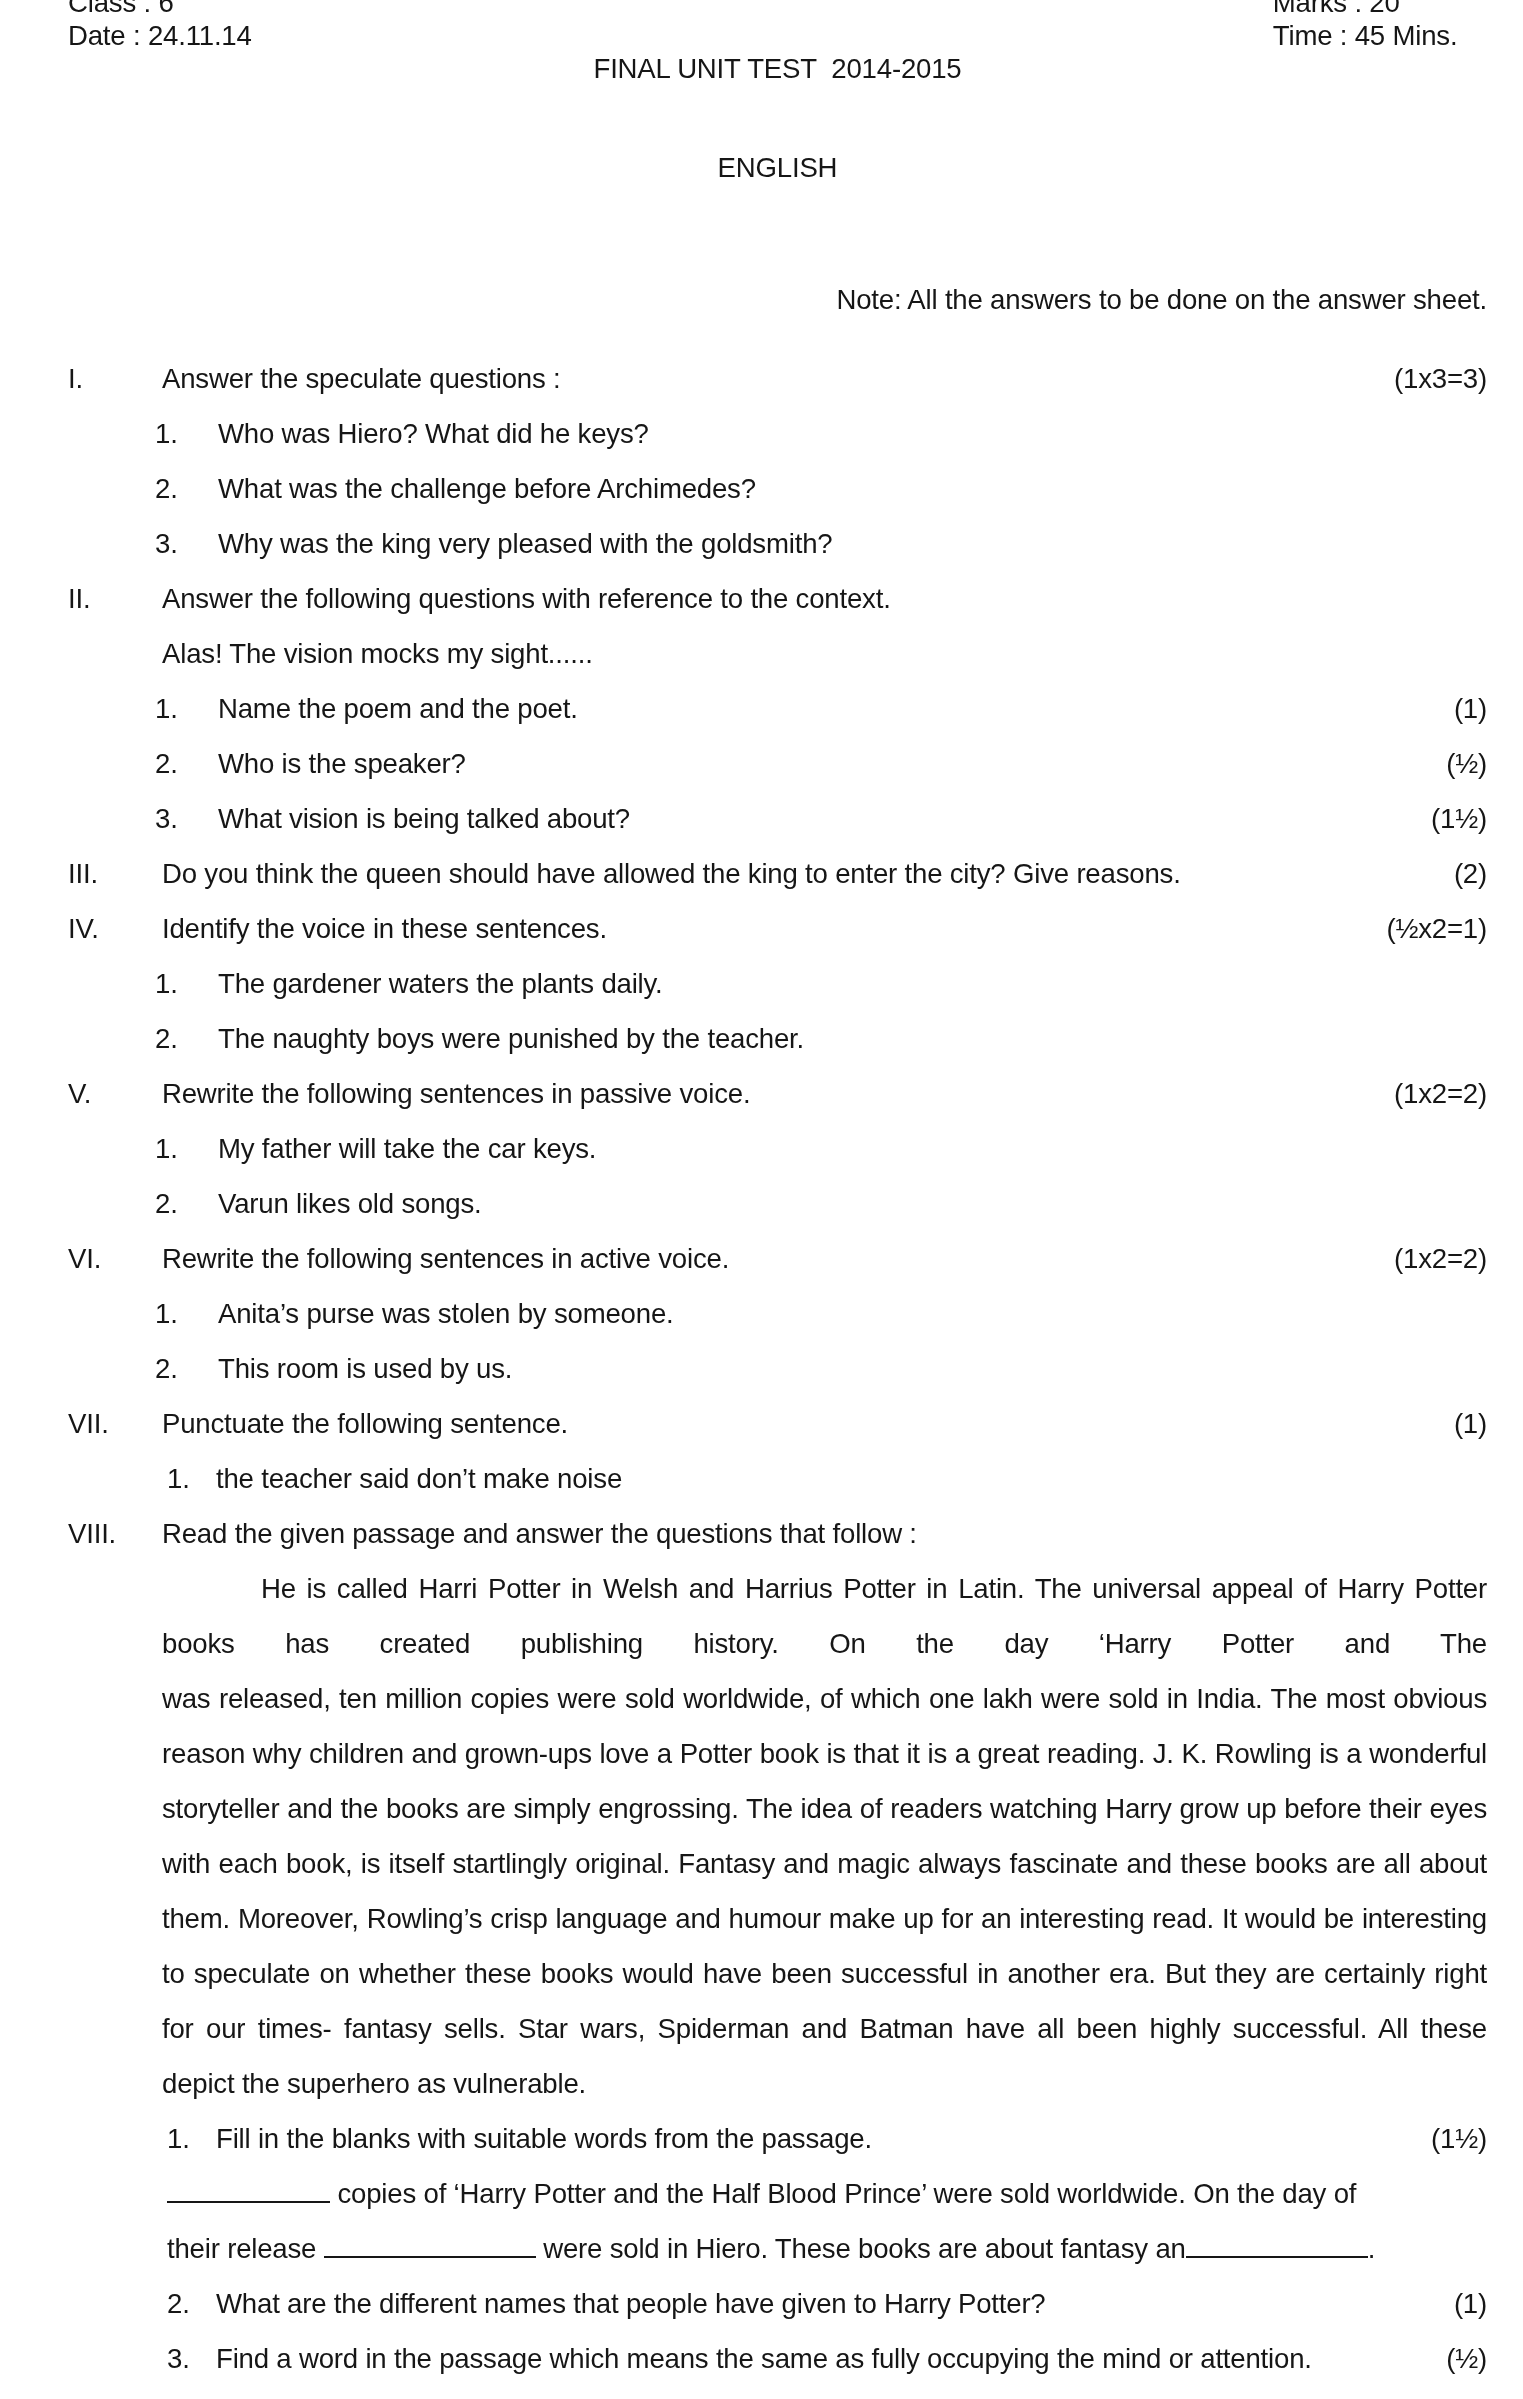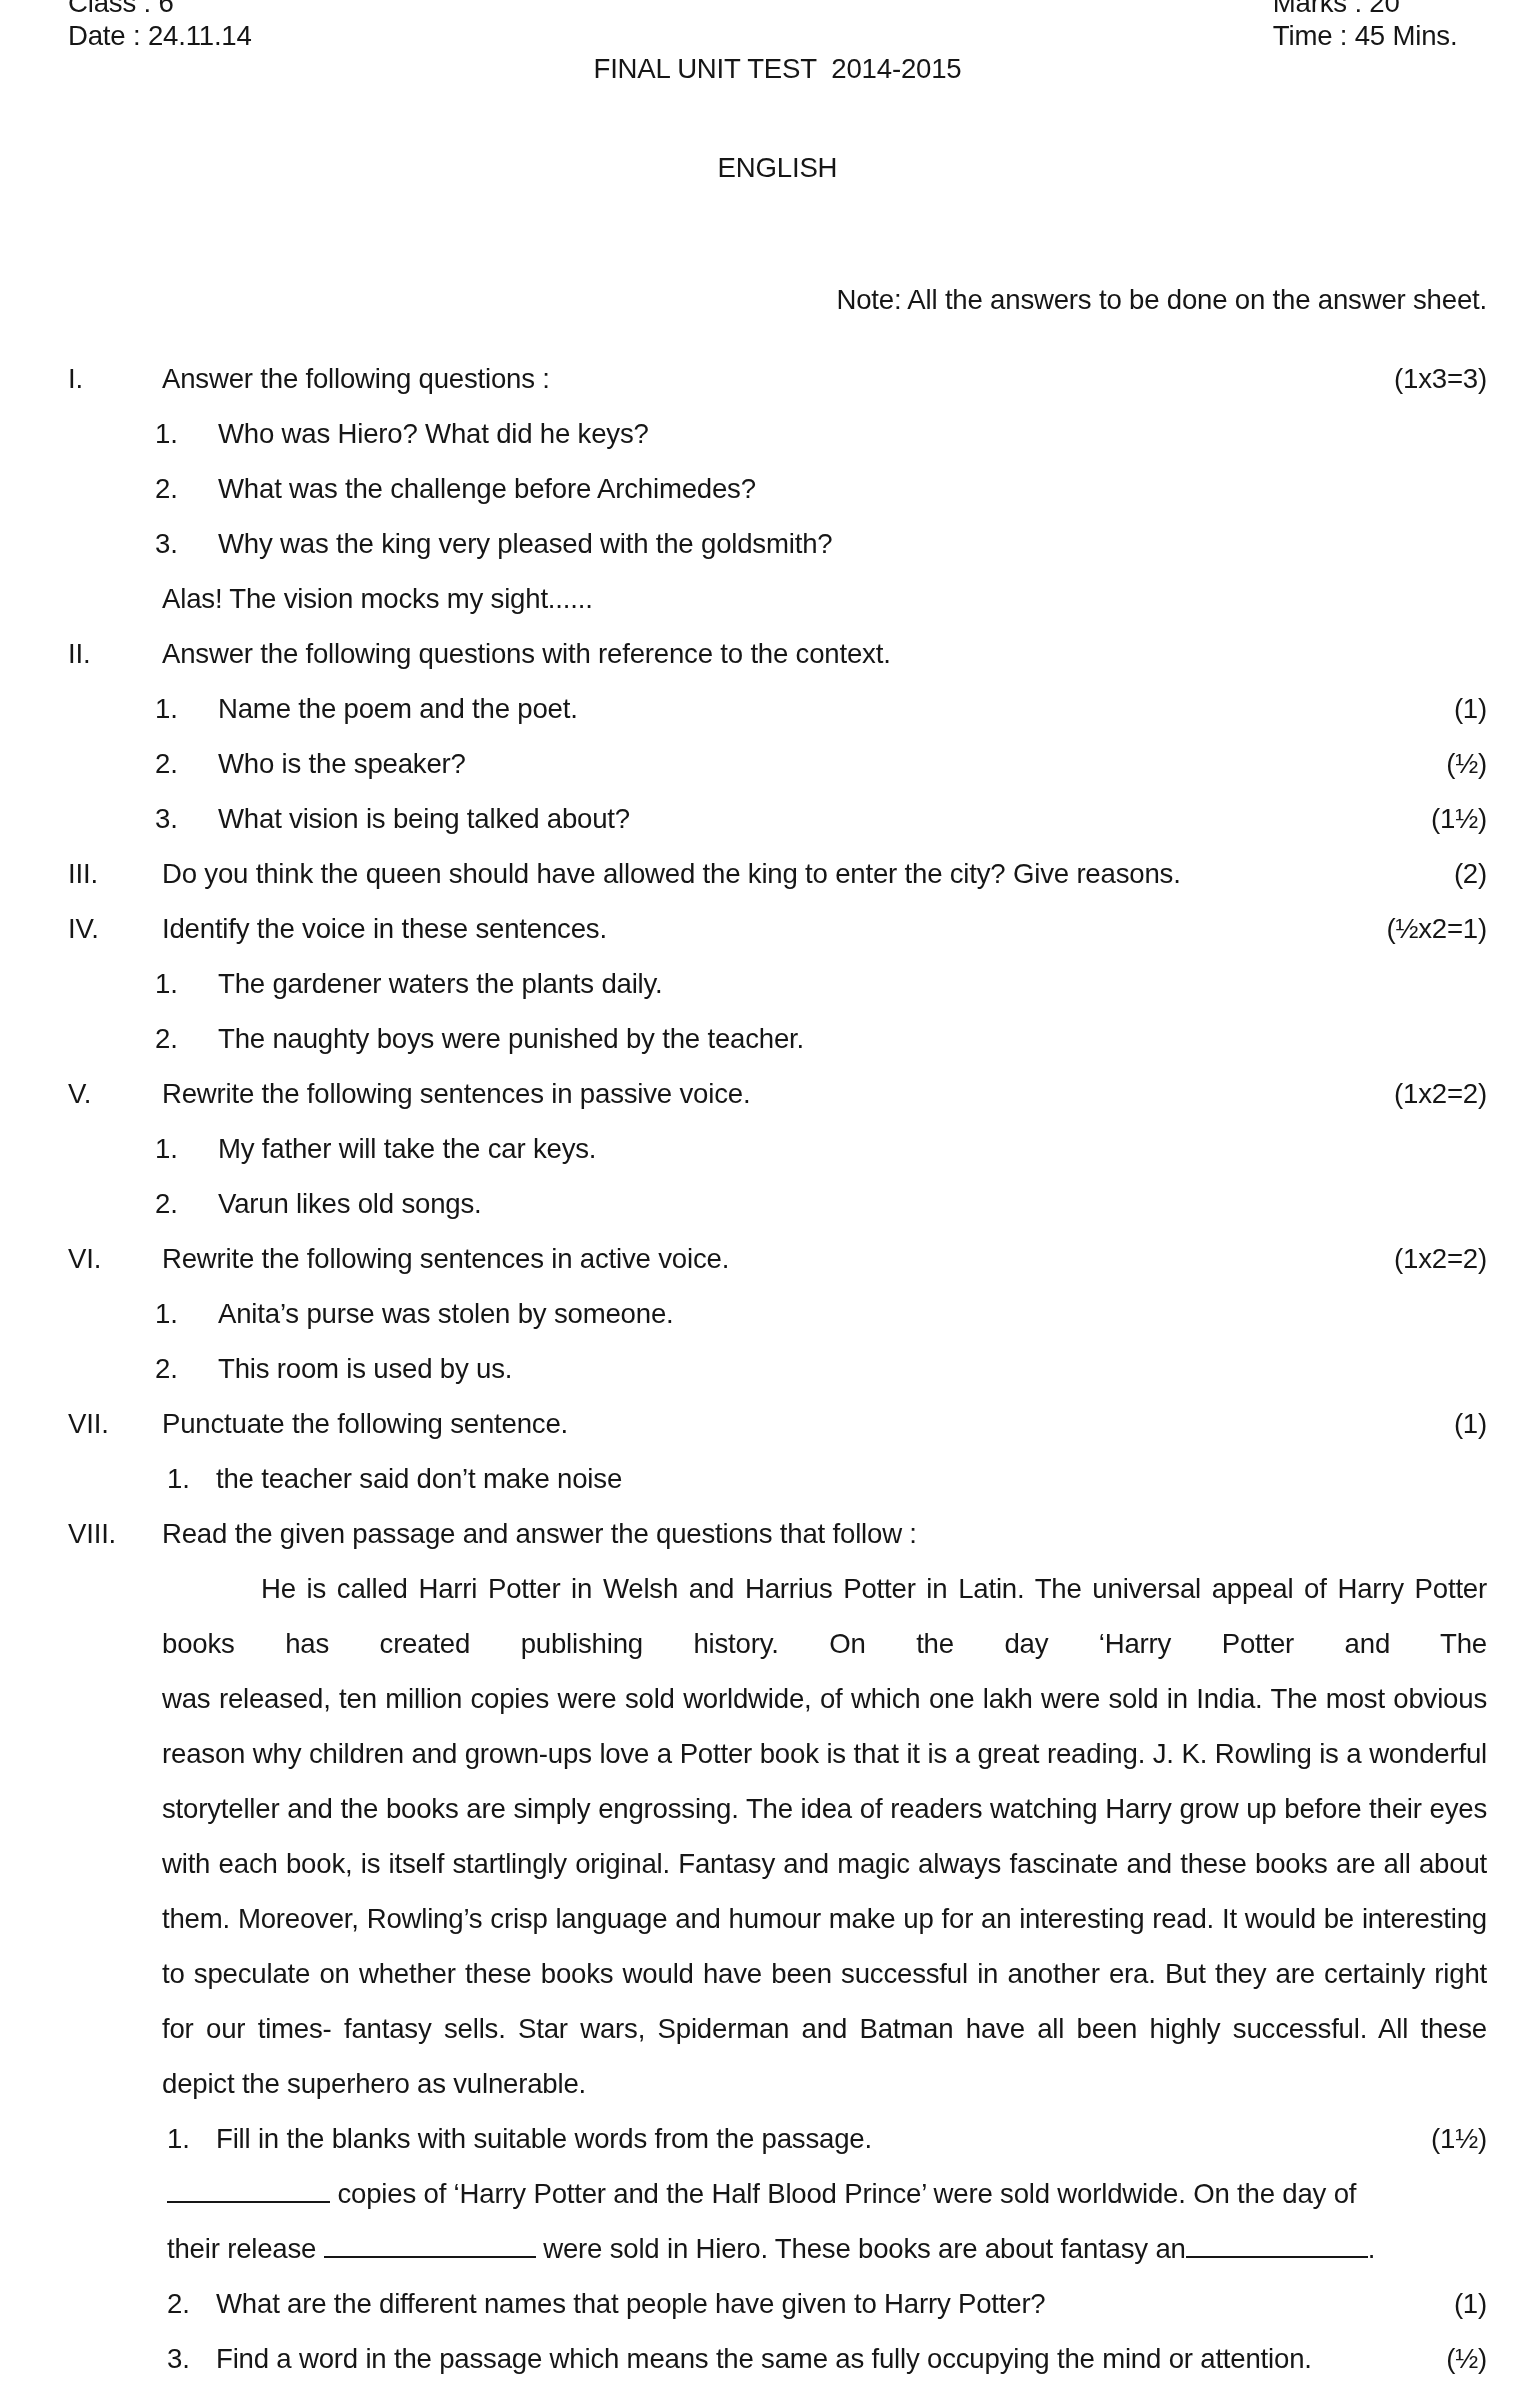--- a/index.html
+++ b/index.html
@@ -95,42 +95,42 @@
       <div>Time : 45 Mins.</div>
     </div>
   </div>
 
   <div class="note">Note: All the answers to be done on the answer sheet.</div>
 
   <main>
 
     <div class="row">
       <span class="rn">I.</span>
-      <span class="rtext">Answer the following questions :</span>
+      <span class="rtext">Answer the speculate questions :</span>
       <span class="rmarks">(1x3=3)</span>
     </div>
     <div class="row sub">
       <span class="num">1.</span>
       <span class="rtext">Who was Hiero? What did he keys?</span>
     </div>
     <div class="row sub">
       <span class="num">2.</span>
       <span class="rtext">What was the challenge before Archimedes?</span>
     </div>
     <div class="row sub">
       <span class="num">3.</span>
       <span class="rtext">Why was the king very pleased with the goldsmith?</span>
     </div>
 
+    <div class="row">
+      <span class="rn">II.</span>
+      <span class="rtext">Answer the following questions with reference to the context.</span>
+    </div>
     <div class="row ctx">
       <span class="rtext">Alas! The vision mocks my sight......</span>
-    </div>
-    <div class="row">
-      <span class="rn">II.</span>
-      <span class="rtext">Answer the following questions with reference to the context.</span>
     </div>
     <div class="row sub">
       <span class="num">1.</span>
       <span class="rtext">Name the poem and the poet.</span>
       <span class="rmarks">(1)</span>
     </div>
     <div class="row sub">
       <span class="num">2.</span>
       <span class="rtext">Who is the speaker?</span>
       <span class="rmarks">(½)</span>

